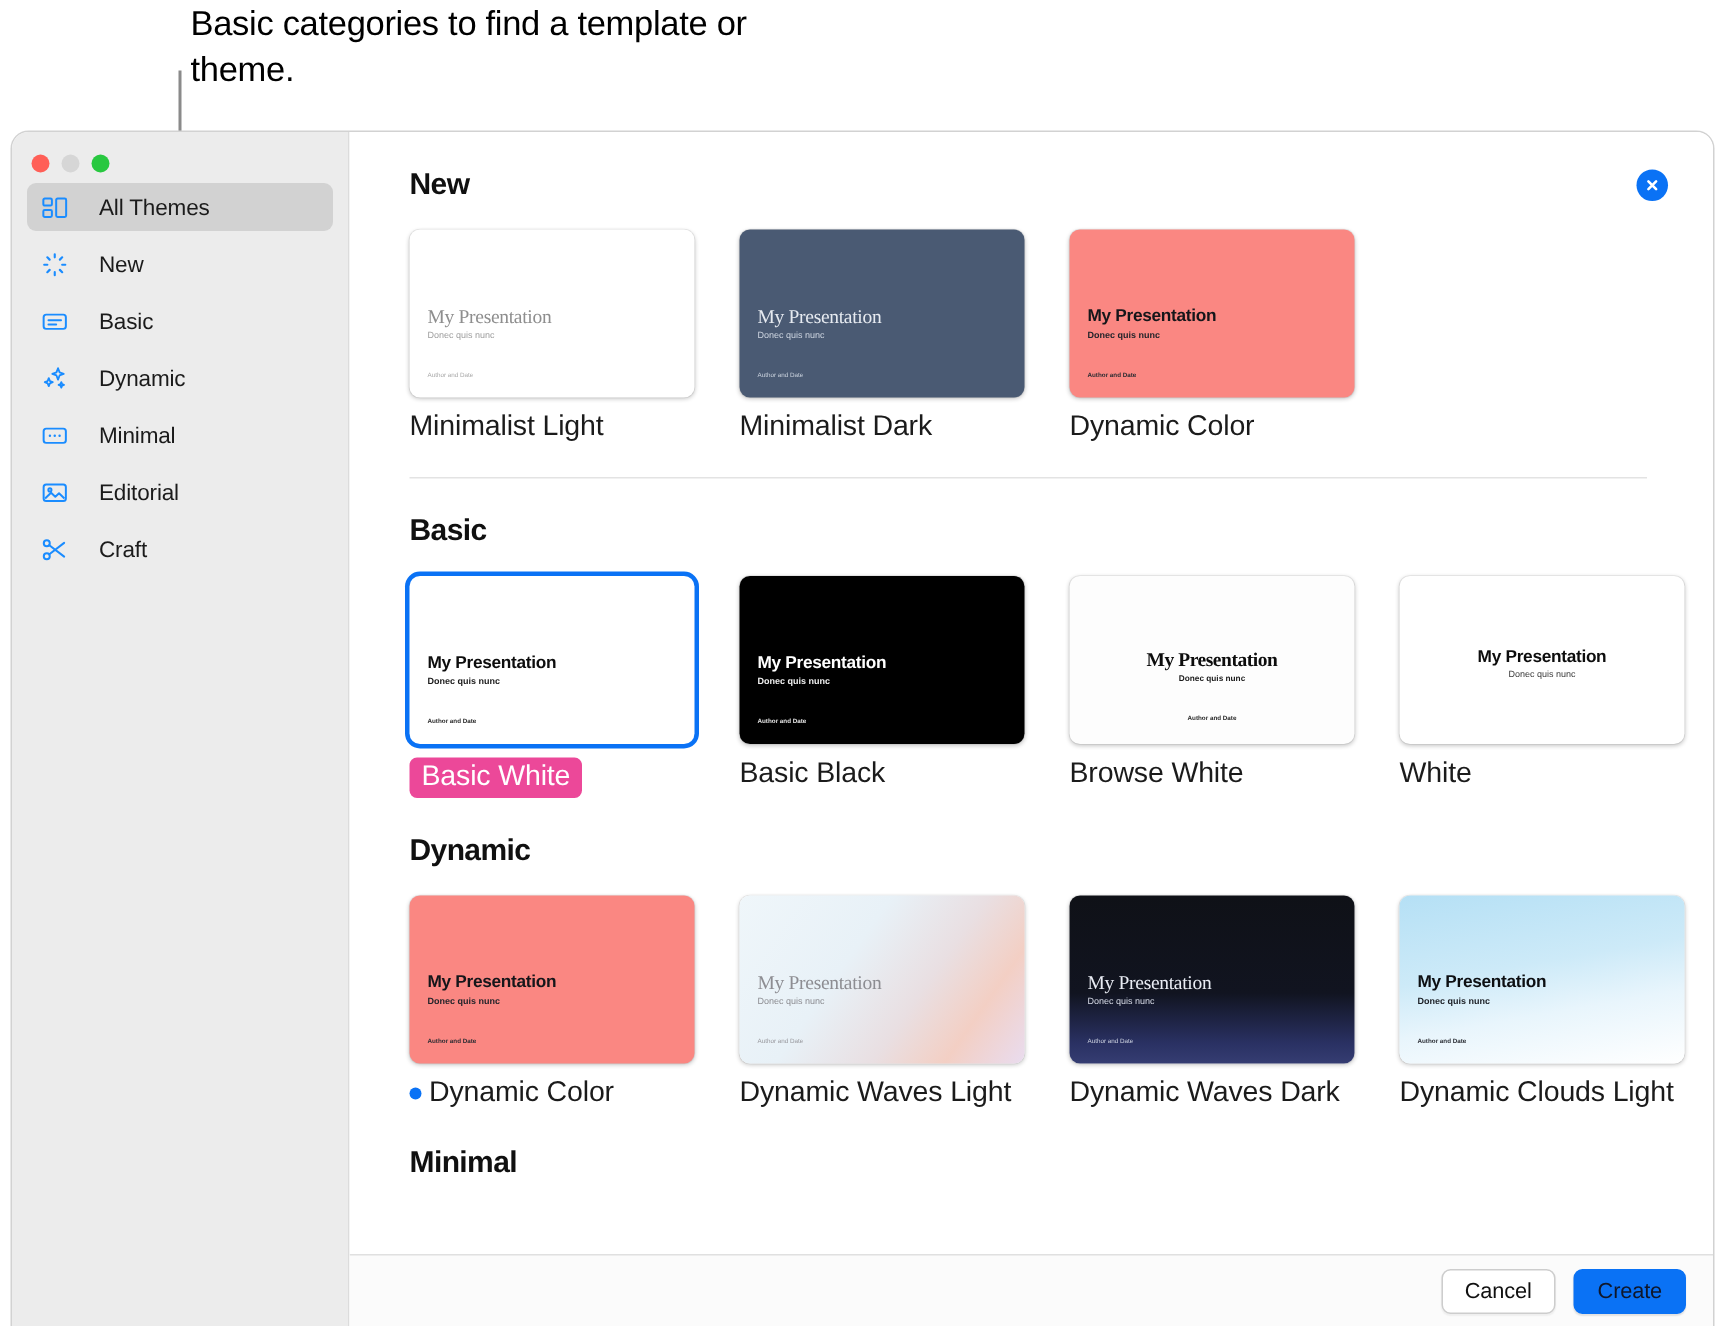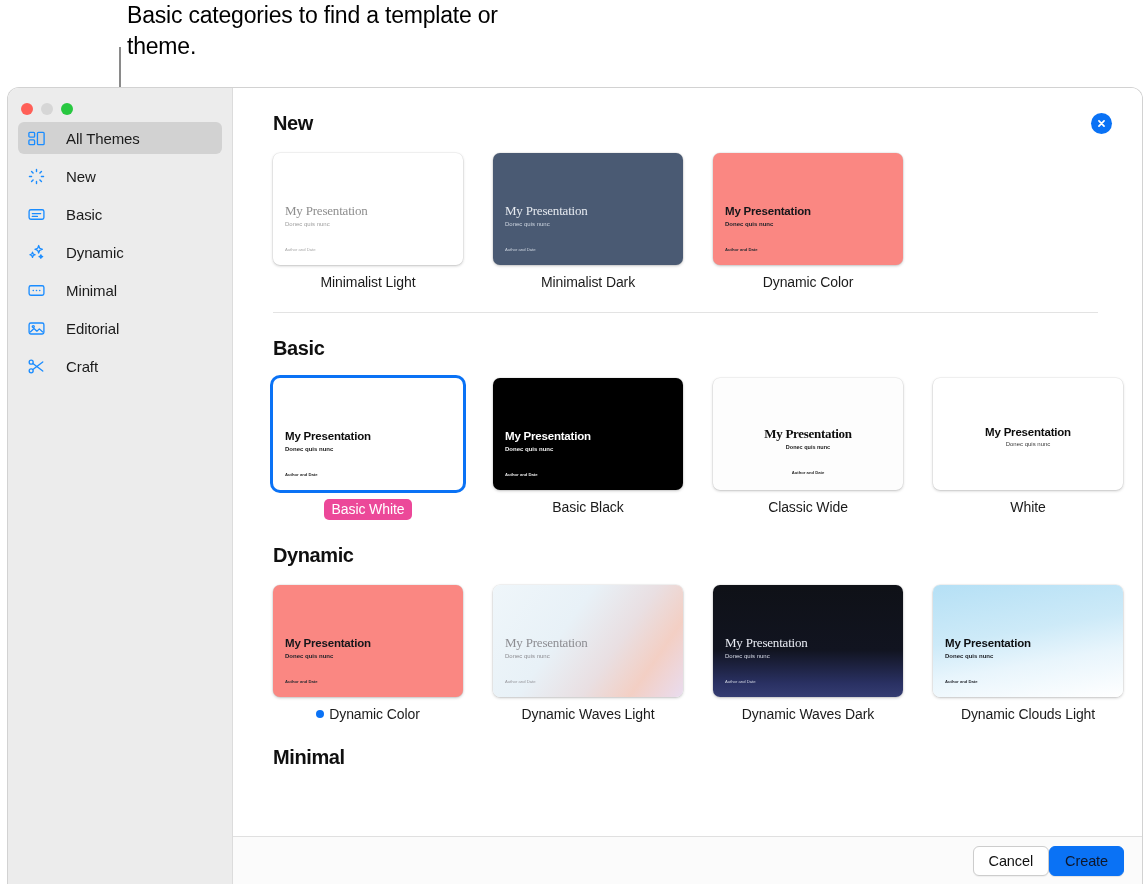--- a/index.html
+++ b/index.html
@@ -196,26 +196,26 @@
     left: 12px; top: 50px;
     font-family: "Liberation Serif", serif;
     font-size: 13px; font-weight: normal;
   }
   .lay-serif-left .t-sub  { left: 12px; top: 68px; font-weight: normal; }
   .lay-serif-left .t-foot { left: 12px; top: 94px; font-weight: normal; }
 
   .card-label {
     margin-top: 9px;
     text-align: center;
-    font-size: 14px;
+    font-size: 19px;
     color: #1b1b1b;
     letter-spacing: -0.1px;
     display: flex;
     align-items: center;
-    justify-content: center;
+    justify-content: flex-start;
     gap: 5px;
   }
   .card-label .pill {
     background: #ec4899;
     color: #ffffff;
     border-radius: 5px;
     padding: 2px 8px 3px 8px;
   }
   .dot {
     width: 8px; height: 8px; border-radius: 50%;
@@ -225,21 +225,21 @@
   
   #footer {
     position: absolute;
     left: 0; right: 0; bottom: 0;
     height: 48px;
     background: #fbfbfb;
     border-top: 1px solid #e0e0e0;
     display: flex;
     align-items: center;
     justify-content: flex-end;
-    gap: 0;
+    gap: 12px;
     padding-right: 18px;
   }
   .btn {
     font-size: 14.5px;
     border-radius: 6px;
     padding: 6px 15px;
     cursor: default;
     letter-spacing: -0.1px;
   }
   #cancel-button {
@@ -434,21 +434,21 @@
               </div>
           </div>
 
           <div class="card">
             <div class="thumb lay-center" style="background:#fdfdfd">
               <div class="t-title" style="color:#0d0d0d;font-weight:bold">My Presentation</div>
               <div class="t-sub" style="color:#1a1a1a">Donec quis nunc</div>
               <div class="t-foot" style="color:#2a2a2a">Author and Date</div>
             </div>
             <div class="card-label">
-                <span>Classic Wide</span>
+                <span>Browse White</span>
               </div>
           </div>
 
           <div class="card">
             <div class="thumb lay-center-sans" style="background:#ffffff">
               <div class="t-title" style="color:#0d0d0d">My Presentation</div>
               <div class="t-sub" style="color:#3a3a3a;font-weight:normal">Donec quis nunc</div>
 
             </div>
             <div class="card-label">

